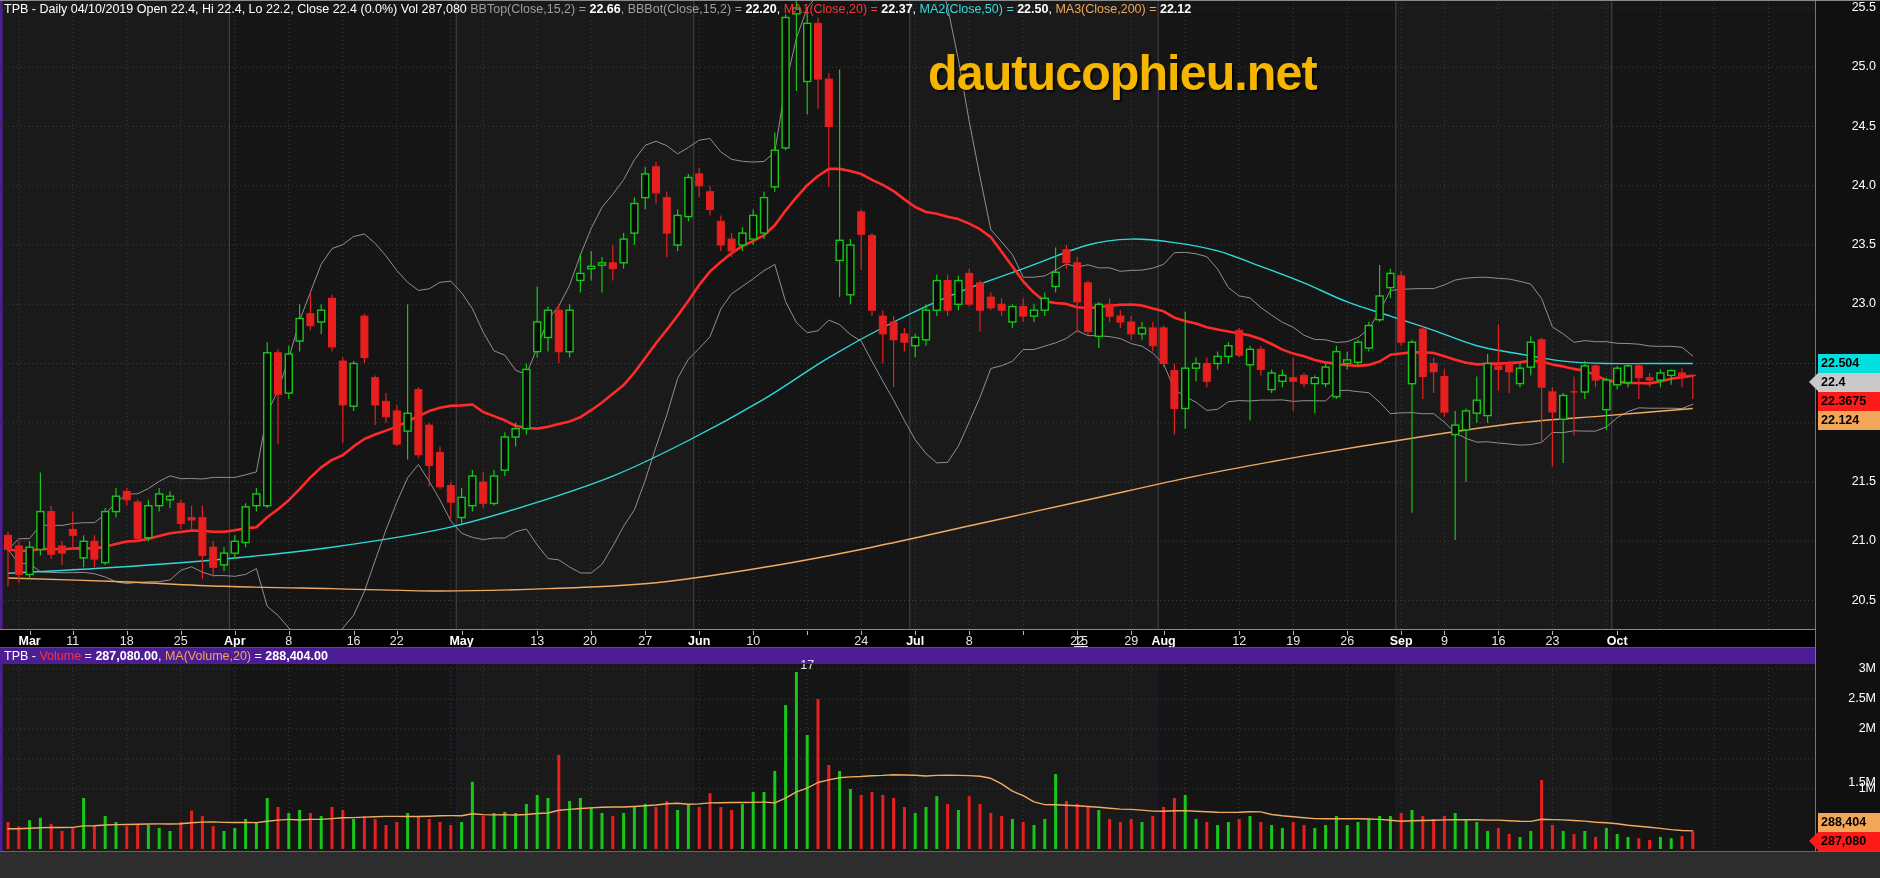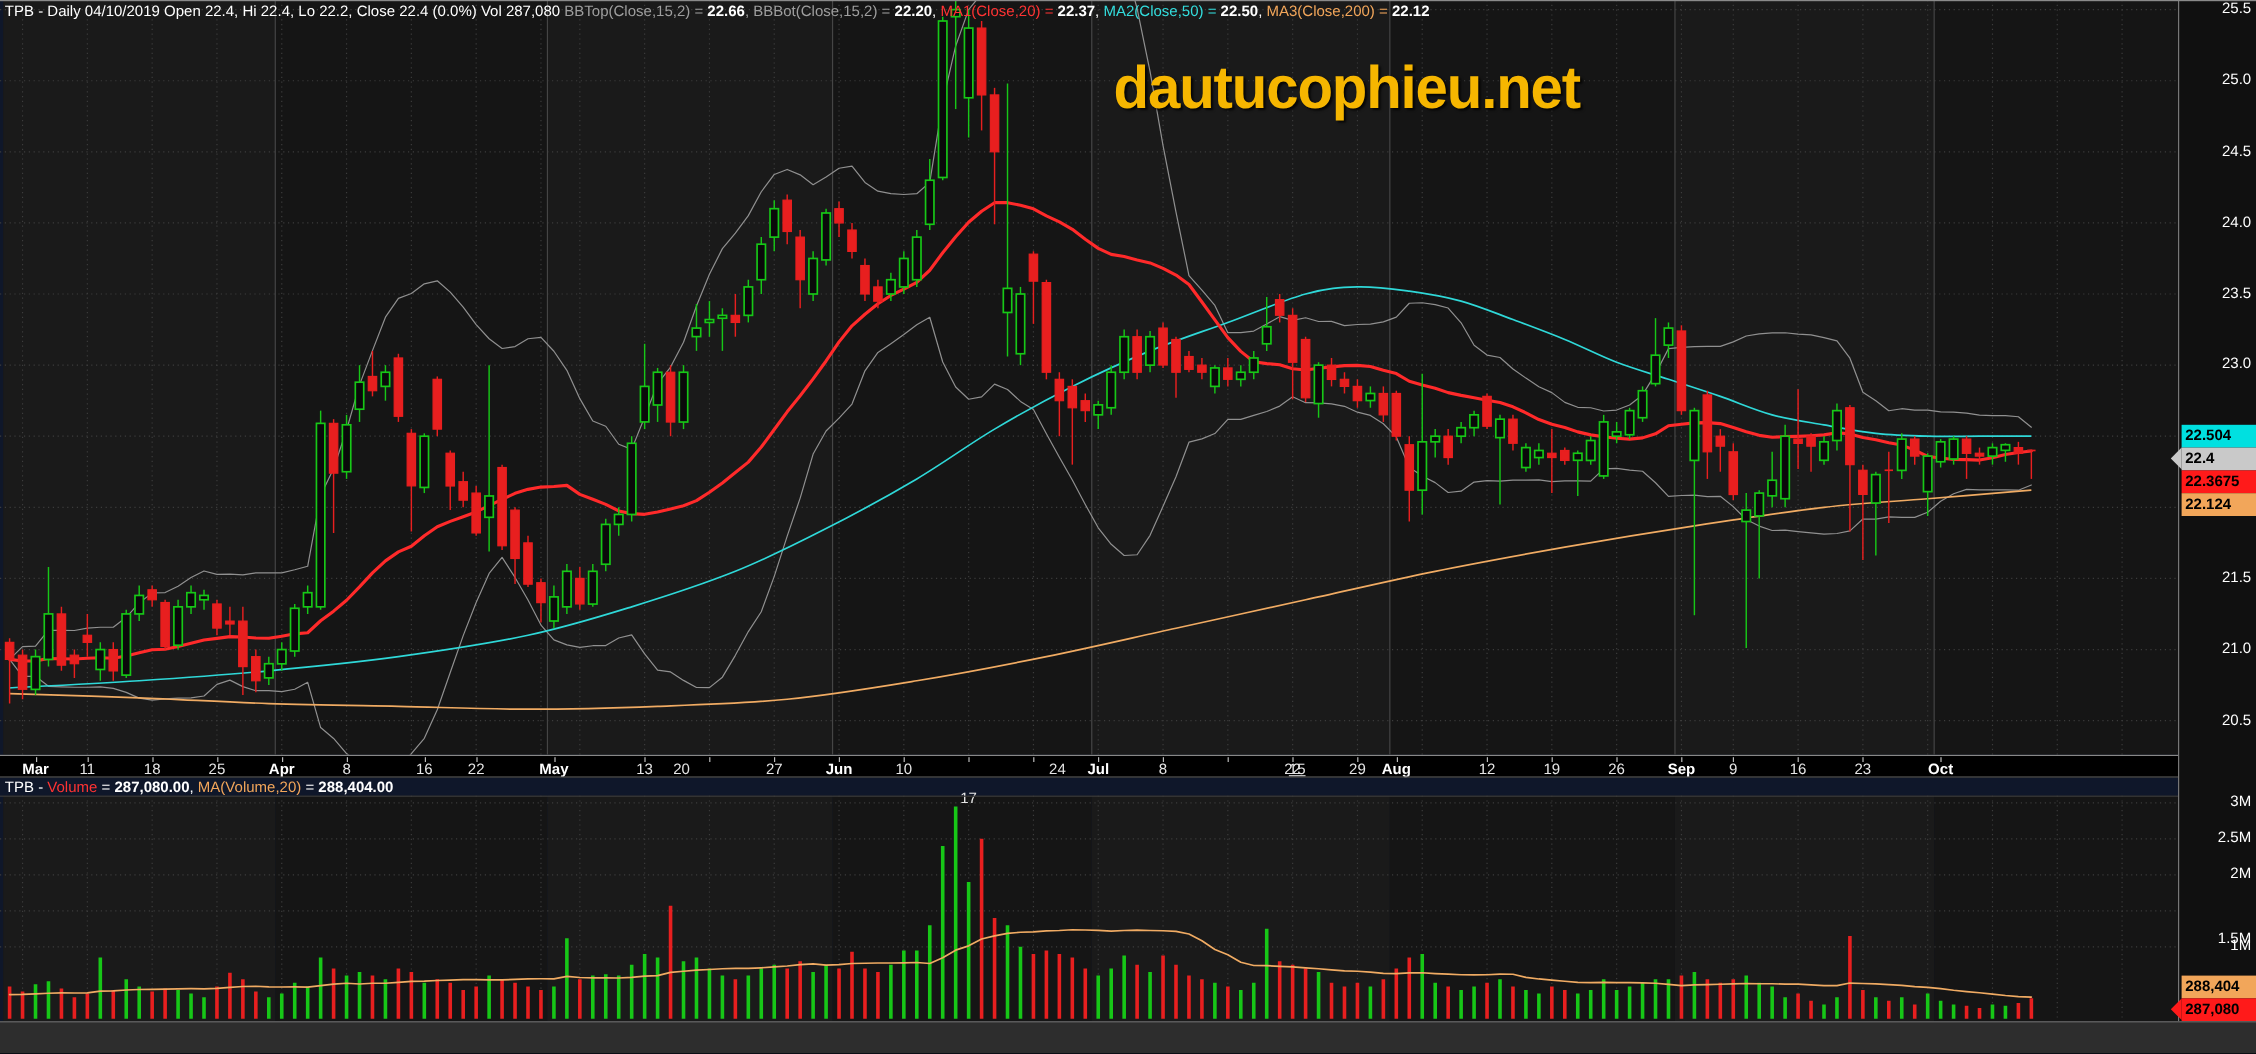--- a/index.html
+++ b/index.html
@@ -1,16 +1,16 @@
 <!DOCTYPE html>
 <html><head>
 <meta charset="utf-8">
 <style>
   html,body{margin:0;padding:0;background:#000;}
-  #root{position:relative;width:1880px;height:878px;background:#0f172a;overflow:hidden;
+  #root{position:relative;width:1880px;height:878px;background:#4c1d95;overflow:hidden;
         font-family:"Liberation Sans","DejaVu Sans",sans-serif;}
   #topline{position:absolute;left:0;top:0;width:100%;height:1px;background:#8a8a8a;z-index:9;}
   svg{position:absolute;left:0;display:block;}
   #price-svg{top:0;}
   #vol-svg{top:663px;}
   #title-bar{position:absolute;left:4px;top:2px;height:16px;z-index:10;font-size:12.5px;
              white-space:nowrap;letter-spacing:0;}
   #vol-title{position:absolute;left:4px;top:649px;height:30px;z-index:10;font-size:12.5px;white-space:nowrap;}
   .seg{display:inline;}
   #watermark{position:absolute;left:928px;top:44px;z-index:5;font-size:50px;font-weight:bold;
@@ -645,31 +645,31 @@
       <div class="dlabel" style="left: 288.8px;">8</div>
       <div class="dtick" style="left: 353.6px;"></div>
       <div class="dlabel" style="left: 353.6px;">16</div>
       <div class="dtick" style="left: 396.8px;"></div>
       <div class="dlabel" style="left: 396.8px;">22</div>
       <div class="dtick" style="left: 461.6px;"></div>
       <div class="dlabel m" style="left: 461.6px;">May</div>
       <div class="dtick" style="left: 537.2px;"></div>
       <div class="dlabel" style="left: 537.2px;">13</div>
       <div class="dtick" style="left: 591.2px;"></div>
-      <div class="dlabel" style="left: 568px; text-align: center;">20</div>
+      <div class="dlabel" style="left: 590px; text-align: center;">20</div>
       <div class="dtick" style="left: 645.2px;"></div>
       <div class="dlabel" style="left: 645.2px;">27</div>
       <div class="dtick" style="left: 699.2px;"></div>
       <div class="dlabel m" style="left: 699.2px;">Jun</div>
       <div class="dtick" style="left: 753.2px;"></div>
       <div class="dlabel" style="left: 753.2px;">10</div>
       <div class="dtick" style="left: 807.2px;"></div>
       <div class="dlabel" style="left: 807.2px; margin-top: 24px;">17</div>
       <div class="dtick" style="left: 861.2px;"></div>
-      <div class="dlabel" style="left: 861.2px; margin-left: 20px;">24</div>
+      <div class="dlabel" style="left: 861.2px;">24</div>
       <div class="dtick" style="left: 915.2px;"></div>
       <div class="dlabel m" style="left: 915.2px;">Jul</div>
       <div class="dtick" style="left: 969.2px;"></div>
       <div class="dlabel" style="left: 969.2px;">8</div>
       <div class="dtick" style="left: 1023.2px;"></div>
       <div class="dlabel" style="left: 1081px; text-decoration: underline;">15</div>
       <div class="dtick" style="left: 1077.2px;"></div>
       <div class="dlabel" style="left: 1077.2px;">22</div>
       <div class="dtick" style="left: 1131.2px;"></div>
       <div class="dlabel" style="left: 1131.2px;">29</div>

